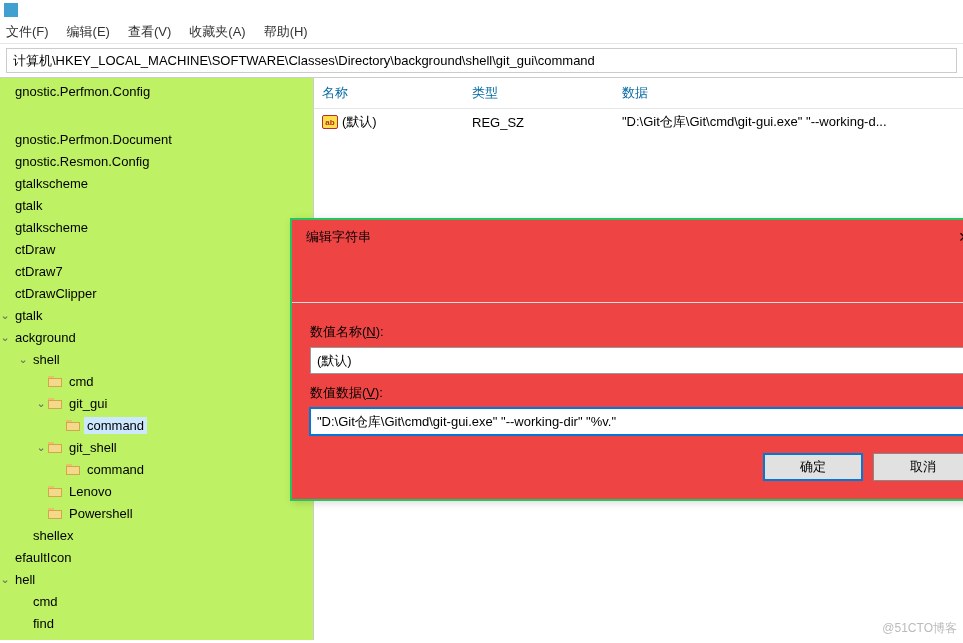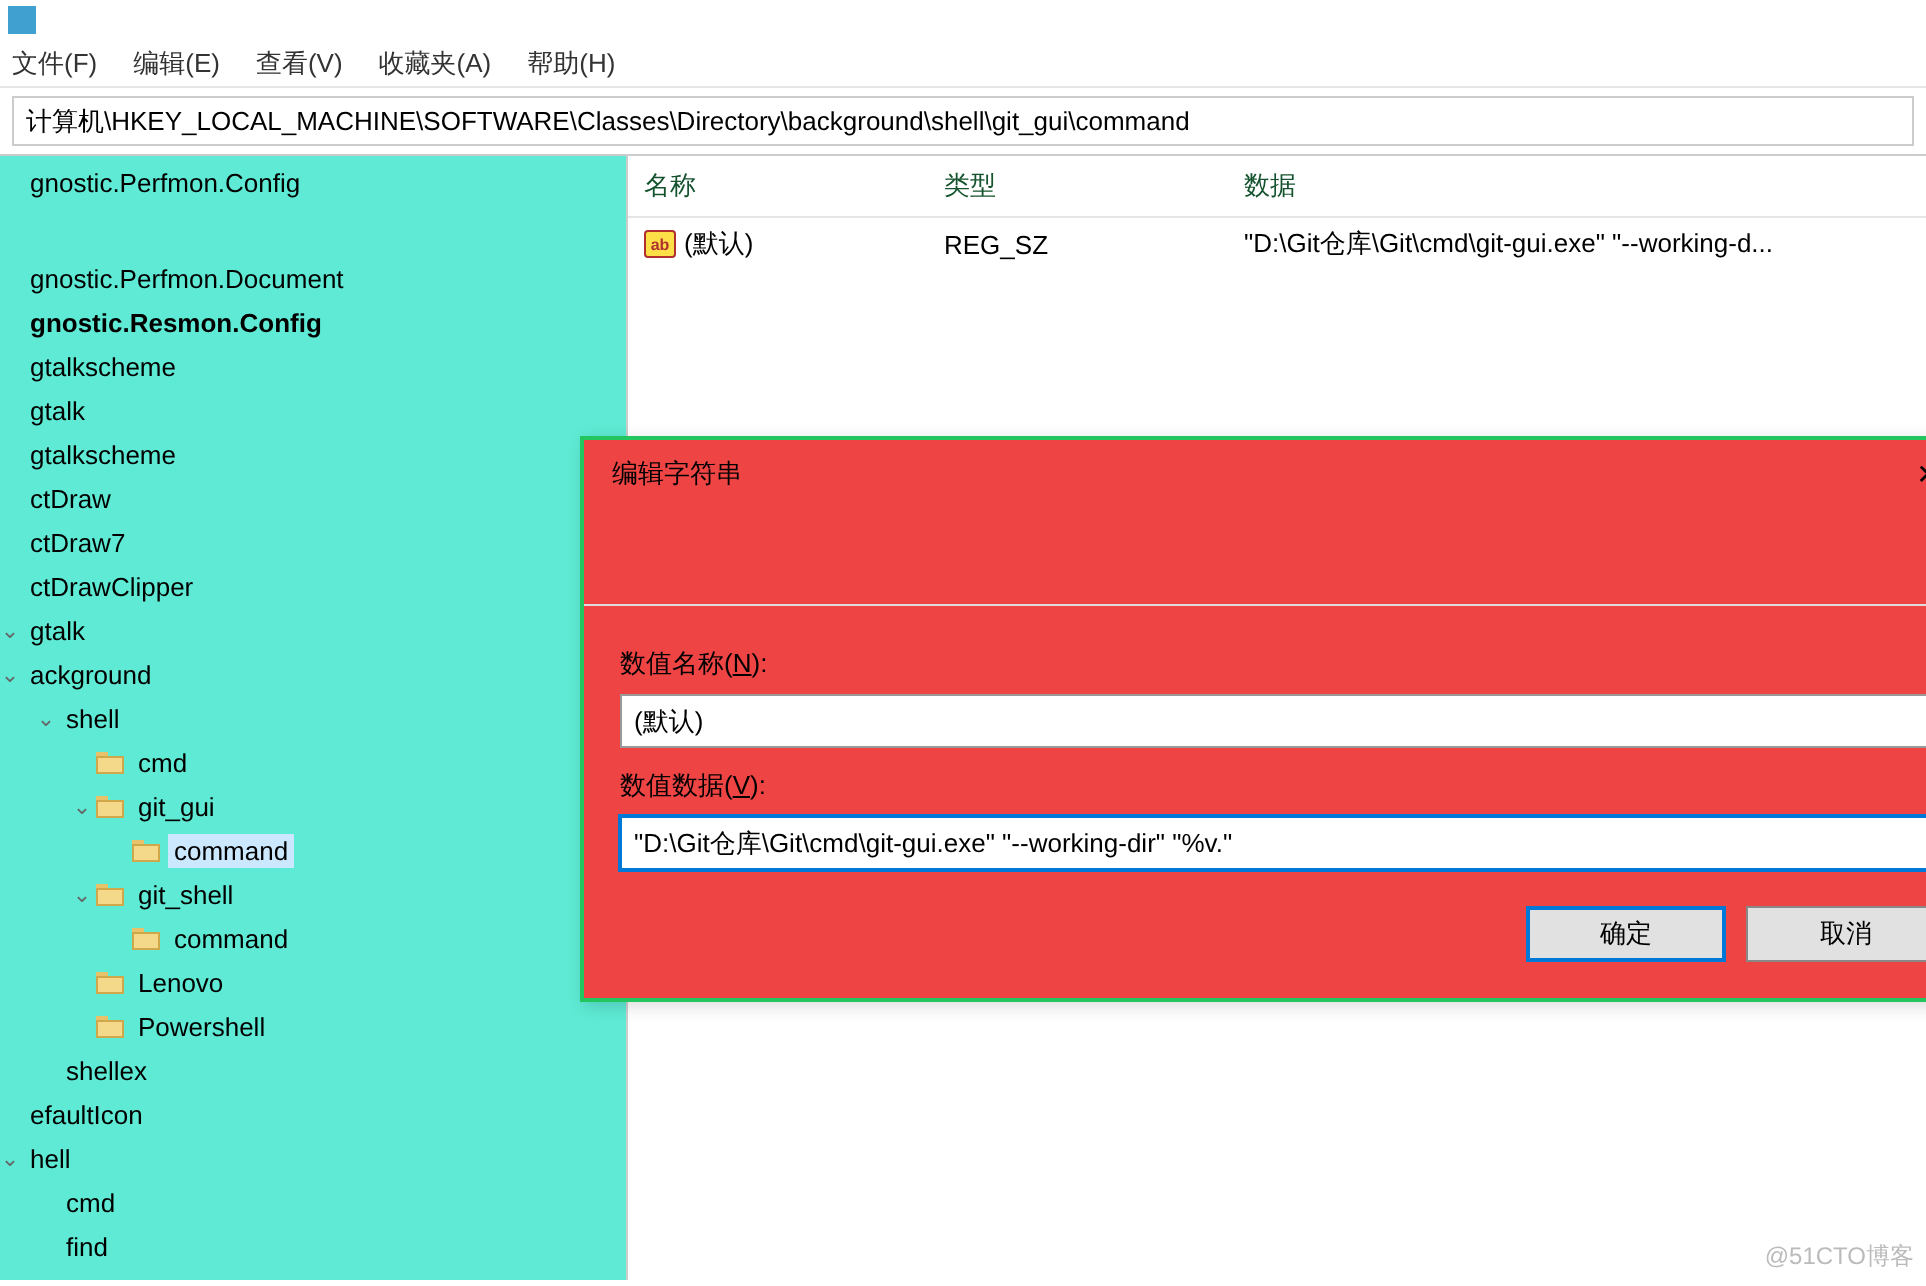--- a/index.html
+++ b/index.html
@@ -4,34 +4,34 @@
 <style>
   * { box-sizing: border-box; margin: 0; padding: 0; }
   body { font-family: "Microsoft YaHei", "Segoe UI", sans-serif; font-size: 13px; background: #fff; color: #000; width: 963px; height: 643px; overflow: hidden; position: relative; }
   .titlebar { height: 20px; background: #fff; display:flex; align-items:center; padding-left:4px; gap:4px; color:#888;}
   .titlebar .icon-app { width:14px; height:14px; background:#40a0d0; display:inline-block; }
   .menubar { height: 24px; display: flex; align-items: center; padding: 0 6px; gap: 18px; color: #333; border-bottom:1px solid #e5e5e5;}
   .menubar span { cursor: default; }
   .path-input { width: 100%; padding: 4px 6px; border: 1px solid #ccc; font-family: inherit; font-size: 13px; }
   .pathbar { padding: 4px 6px; }
   .main { display: flex; height: calc(643px - 20px - 24px - 36px); border-top: 1px solid #ccc; }
-  .tree { width: 314px; border-right: 1px solid #ccc; overflow-y: scroll; background: #5eead4; padding-top:2px;}
+  .tree { width: 314px; border-right: 1px solid #ccc; overflow-y: scroll; background: #bef264; padding-top:2px;}
   .tree::-webkit-scrollbar { width: 17px; }
   .tree::-webkit-scrollbar-track { background: #f0f0f0; }
   .tree::-webkit-scrollbar-thumb { background: #c0c0c0; border:1px solid #a0a0a0;}
   .tree-item { display: flex; align-items: center; height: 22px; cursor: default; white-space: nowrap;}
   .tree-item.selected .lbl { background: #cce8ff; }
   .lbl { padding: 1px 3px; }
   .toggle { display:inline-block; width:10px; text-align:center; color:#666; font-size:11px; margin-right:2px;}
   .folder-icon { width:14px; height:11px; margin-right:4px; position:relative; display:inline-block;}
   .folder-icon::before { content:""; position:absolute; top:0; left:0; width:6px; height:2px; background:#e8c26a;}
   .folder-icon::after { content:""; position:absolute; top:2px; left:0; width:14px; height:9px; background:#f5d98b; border:1px solid #d0a84a; box-sizing:border-box;}
   .list { flex:1; padding:0; }
   .list-header { display:flex; border-bottom:1px solid #e5e5e5; }
-  .list-header div { padding: 6px 8px; color:#14532d; }
+  .list-header div { padding: 6px 8px; color:#0369a1; }
   .col-name { width:150px; }
   .col-type { width:150px; }
   .col-data { flex:1; }
   .list-row { display:flex; align-items:center; }
   .list-row .col-name { display:flex; align-items:center; gap:4px; padding:4px 8px;}
   .list-row .col-type { padding:4px 8px; }
   .list-row .col-data { padding:4px 8px; white-space:nowrap; overflow:hidden; text-overflow:ellipsis;}
   .ab-icon { width:16px; height:14px; border:1px solid #b03030; display:inline-flex; align-items:center; justify-content:center; font-size:8px; font-weight:bold; color:#b03030; border-radius:2px; background:#fde047;}
   .dialog { position:absolute; left:290px; top:218px; width:703px; background:#ef4444; border:2px solid #22c55e; box-shadow:2px 2px 8px rgba(0,0,0,.15);}
   .dlg-title { display:flex; justify-content:space-between; align-items:center; padding:8px 12px 8px 14px; font-size:13px;}
@@ -68,21 +68,21 @@
 <div class="main">
   <div class="tree" id="tree">
       <div class="tree-item" style="padding-left: 0px;">
         <span class="toggle"></span>
         <span class="lbl">gnostic.Perfmon.Config</span>
       </div>
       <div class="tree-item" style="padding-left: 0px; margin-top: 26px;">
         <span class="toggle"></span>
         <span class="lbl">gnostic.Perfmon.Document</span>
       </div>
-      <div class="tree-item" style="padding-left: 0px; font-weight: bold;">
+      <div class="tree-item" style="padding-left: 0px;">
         <span class="toggle"></span>
         <span class="lbl">gnostic.Resmon.Config</span>
       </div>
       <div class="tree-item" style="padding-left: 0px;">
         <span class="toggle"></span>
         <span class="lbl">gtalkscheme</span>
       </div>
       <div class="tree-item" style="padding-left: 0px;">
         <span class="toggle"></span>
         <span class="lbl">gtalk</span>

